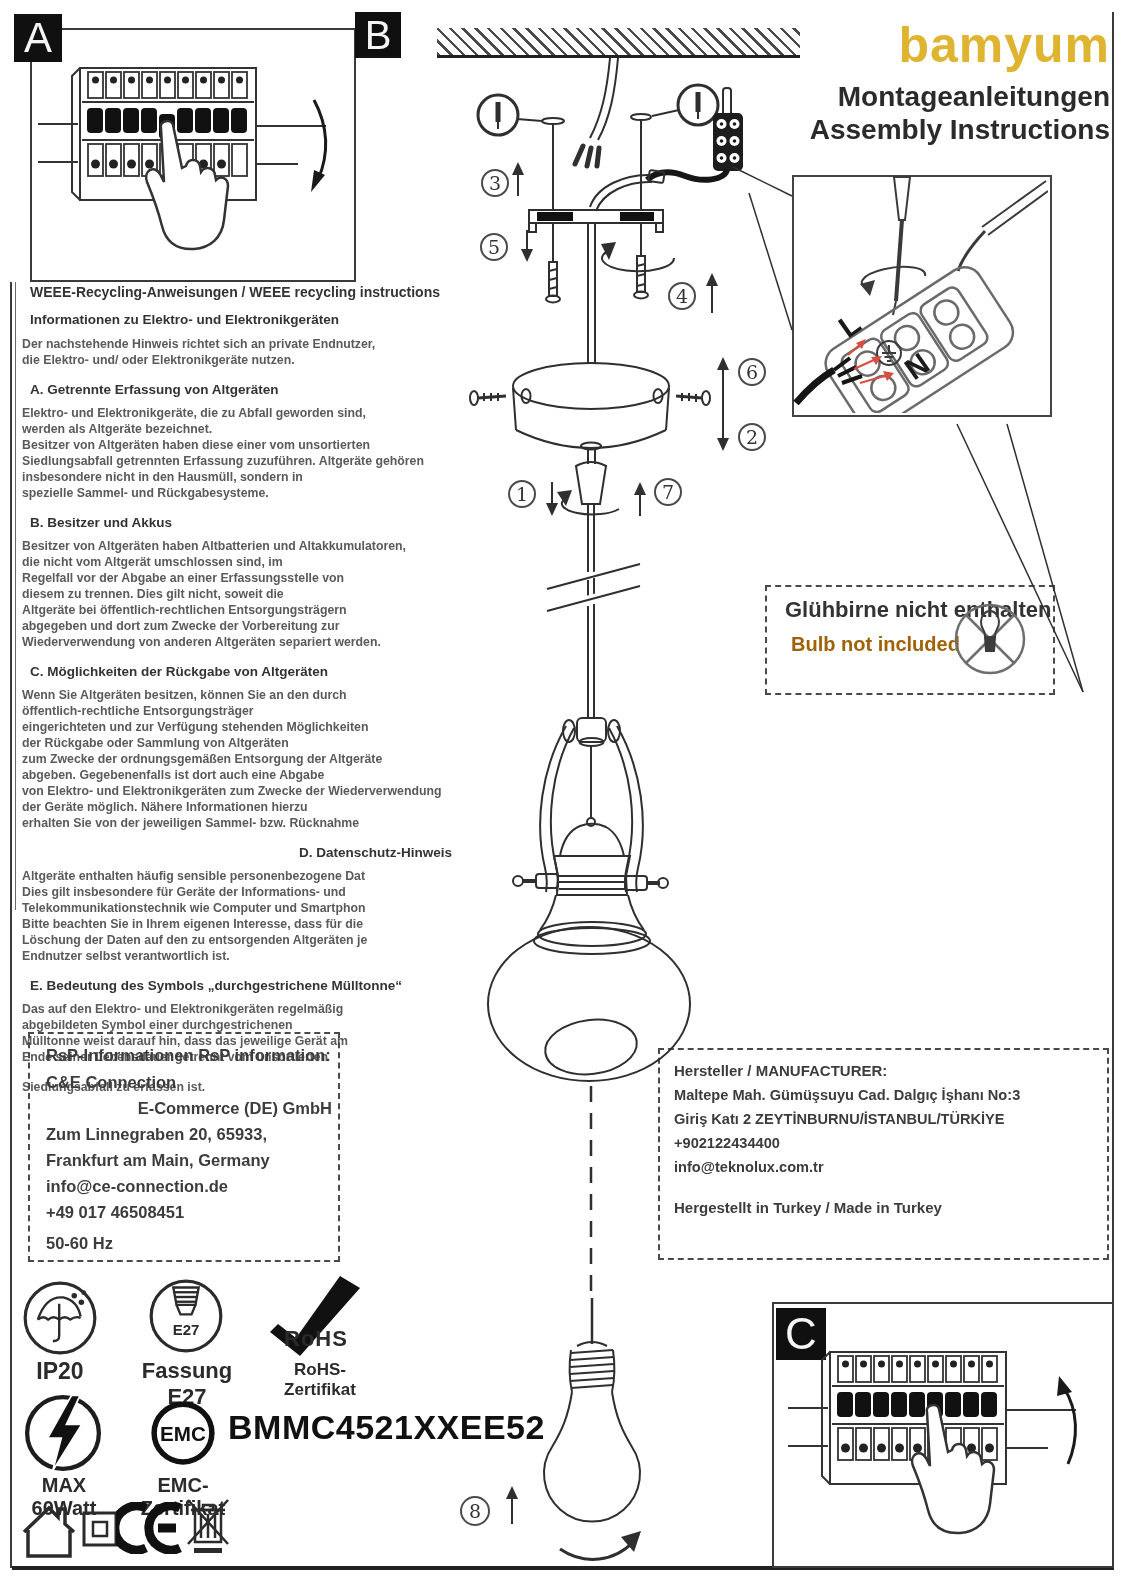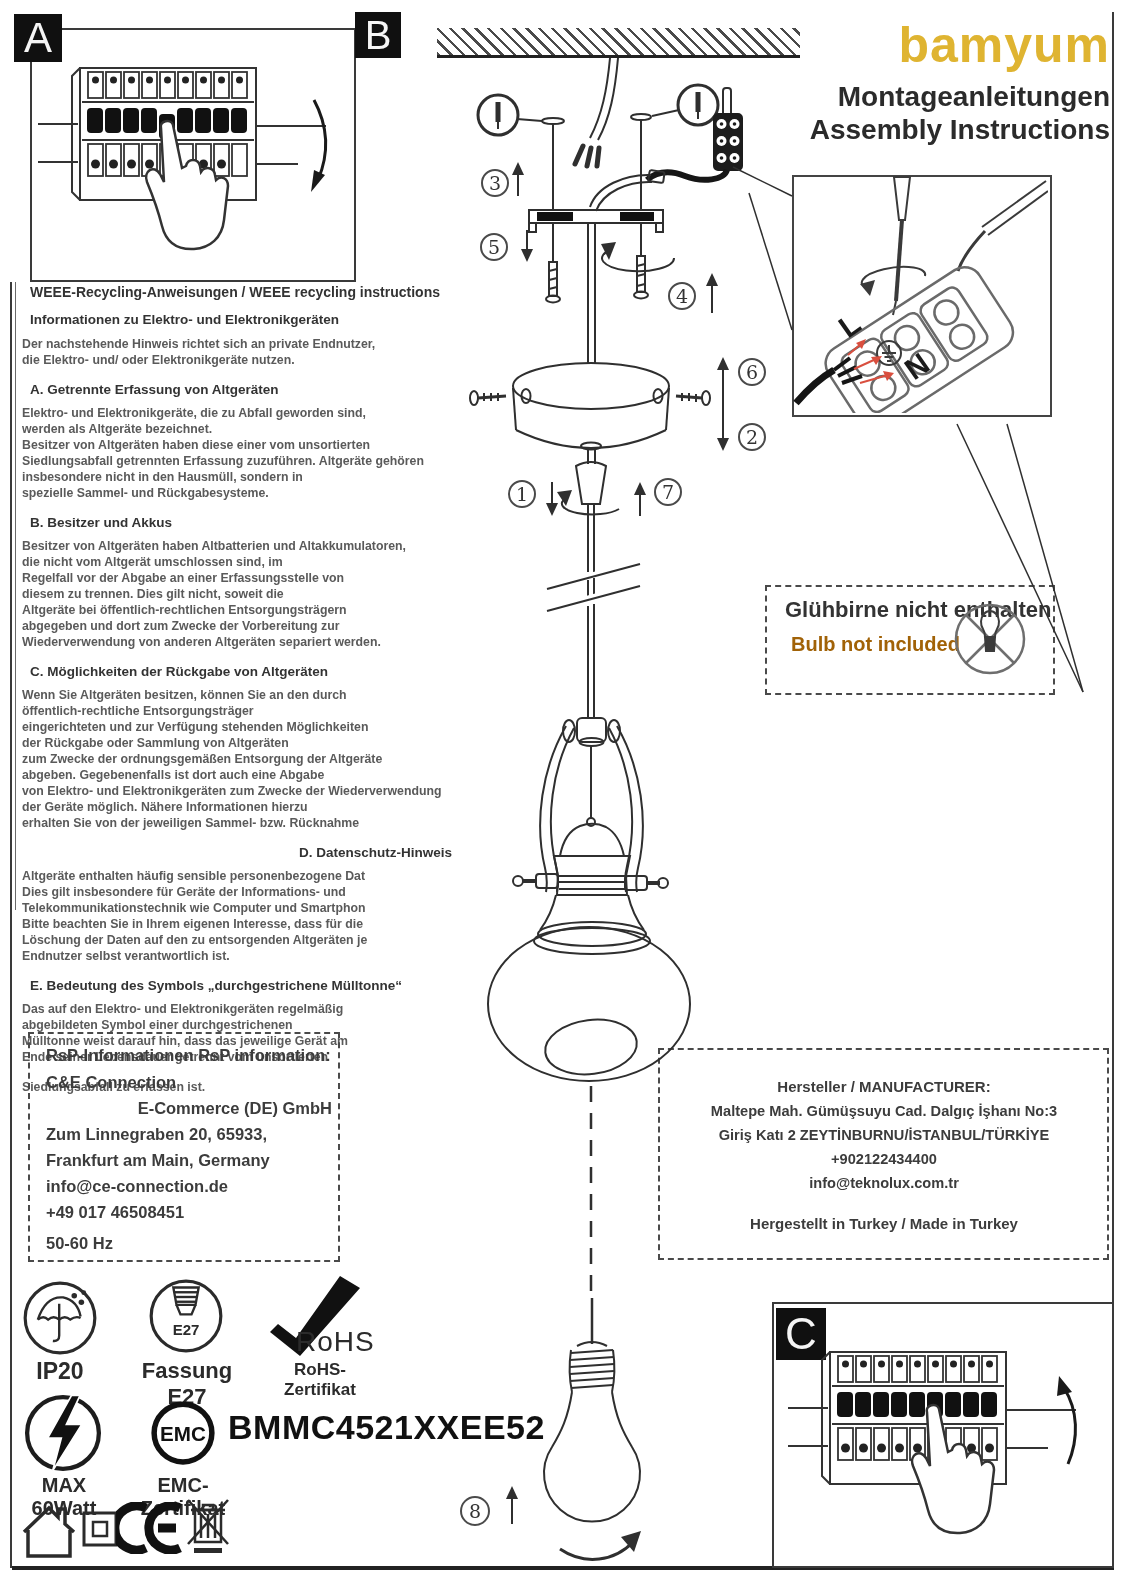--- a/index.html
+++ b/index.html
@@ -234,21 +234,21 @@
       <div style="font-size:16.5px;font-weight:bold;color:#3c3c3c;margin-top:7px;text-align:right;">E-Commerce (DE) GmbH</div>
       <div style="font-size:16.5px;font-weight:bold;color:#3c3c3c;margin-top:7px;">Zum Linnegraben 20, 65933,</div>
       <div style="font-size:16.5px;font-weight:bold;color:#3c3c3c;margin-top:7px;">Frankfurt am Main, Germany</div>
       <div style="font-size:16.5px;font-weight:bold;color:#3c3c3c;margin-top:7px;">info@ce-connection.de</div>
       <div style="font-size:16.5px;font-weight:bold;color:#3c3c3c;margin-top:7px;">+49 017 46508451</div>
       <div style="font-size:16.5px;font-weight:bold;color:#3c3c3c;margin-top:12px;">50-60 Hz</div>
     </div>
   </div>
 
   <div class="abs dashed-box" style="left:658px;top:1048px;width:447px;height:208px;">
-    <div style="position:absolute;left:14px;top:28px;width:420px;text-align:center;">
+    <div style="position:absolute;left:14px;top:12px;width:420px;">
       <div style="font-size:15px;font-weight:bold;color:#3c3c3c;">Hersteller / MANUFACTURER:</div>
       <div style="font-size:14.6px;font-weight:bold;color:#3c3c3c;margin-top:8px;">Maltepe Mah. Gümüşsuyu Cad. Dalgıç İşhanı No:3</div>
       <div style="font-size:14.6px;font-weight:bold;color:#3c3c3c;margin-top:8px;">Giriş Katı 2 ZEYTİNBURNU/İSTANBUL/TÜRKİYE</div>
       <div style="font-size:14.6px;font-weight:bold;color:#3c3c3c;margin-top:8px;">+902122434400</div>
       <div style="font-size:14.6px;font-weight:bold;color:#3c3c3c;margin-top:8px;">info@teknolux.com.tr</div>
       <div style="font-size:15px;font-weight:bold;color:#3c3c3c;margin-top:24px;">Hergestellt in Turkey / Made in Turkey</div>
     </div>
   </div>
 
   <svg class="abs" style="left:0;top:0;pointer-events:none;" width="1124" height="1584" viewBox="0 0 1124 1584">
@@ -501,21 +501,21 @@
       <line x1="36" y1="30" x2="60" y2="30"></line>
       <path d="M36,34 L41,46 L55,46 L60,34"></path>
     </g>
     <text x="48" y="72" text-anchor="middle" font-size="19" font-weight="bold" fill="#2b2b2b">E27</text>
   </svg>
   <div class="abs" style="left:122px;top:1358px;width:130px;text-align:center;font-size:22px;font-weight:bold;">Fassung E27</div>
 
   <svg class="abs" style="left:268px;top:1272px;" width="96" height="84" viewBox="0 0 96 84">
     <polygon points="10,52 28,66 72,4 92,16 32,84 2,60" fill="#111"></polygon>
   </svg>
-  <div class="abs" style="left:296px;top:1326px;font-size:28px;font-weight:normal;letter-spacing:1px;">RoHS</div>
+  <div class="abs" style="left:284px;top:1326px;font-size:22px;font-weight:bold;letter-spacing:1px;">RoHS</div>
   <div class="abs" style="left:260px;top:1360px;width:120px;text-align:center;font-size:17px;font-weight:bold;">RoHS-Zertifikat</div>
 
   <svg class="abs" style="left:22px;top:1392px;" width="82" height="82" viewBox="0 0 96 96">
     <circle cx="48" cy="48" r="42" stroke="#1d1d1d" stroke-width="5" fill="none"></circle>
     <polygon points="58,4 30,54 46,54 36,92 70,38 52,38 68,4" fill="#111" stroke="#fff" stroke-width="2"></polygon>
   </svg>
   <div class="abs" style="left:14px;top:1474px;width:100px;text-align:center;font-size:20px;font-weight:bold;">MAX 60Watt</div>
 
   <svg class="abs" style="left:150px;top:1400px;" width="66" height="66" viewBox="0 0 96 96">
     <circle cx="48" cy="48" r="42" stroke="#111" stroke-width="8" fill="none"></circle>

